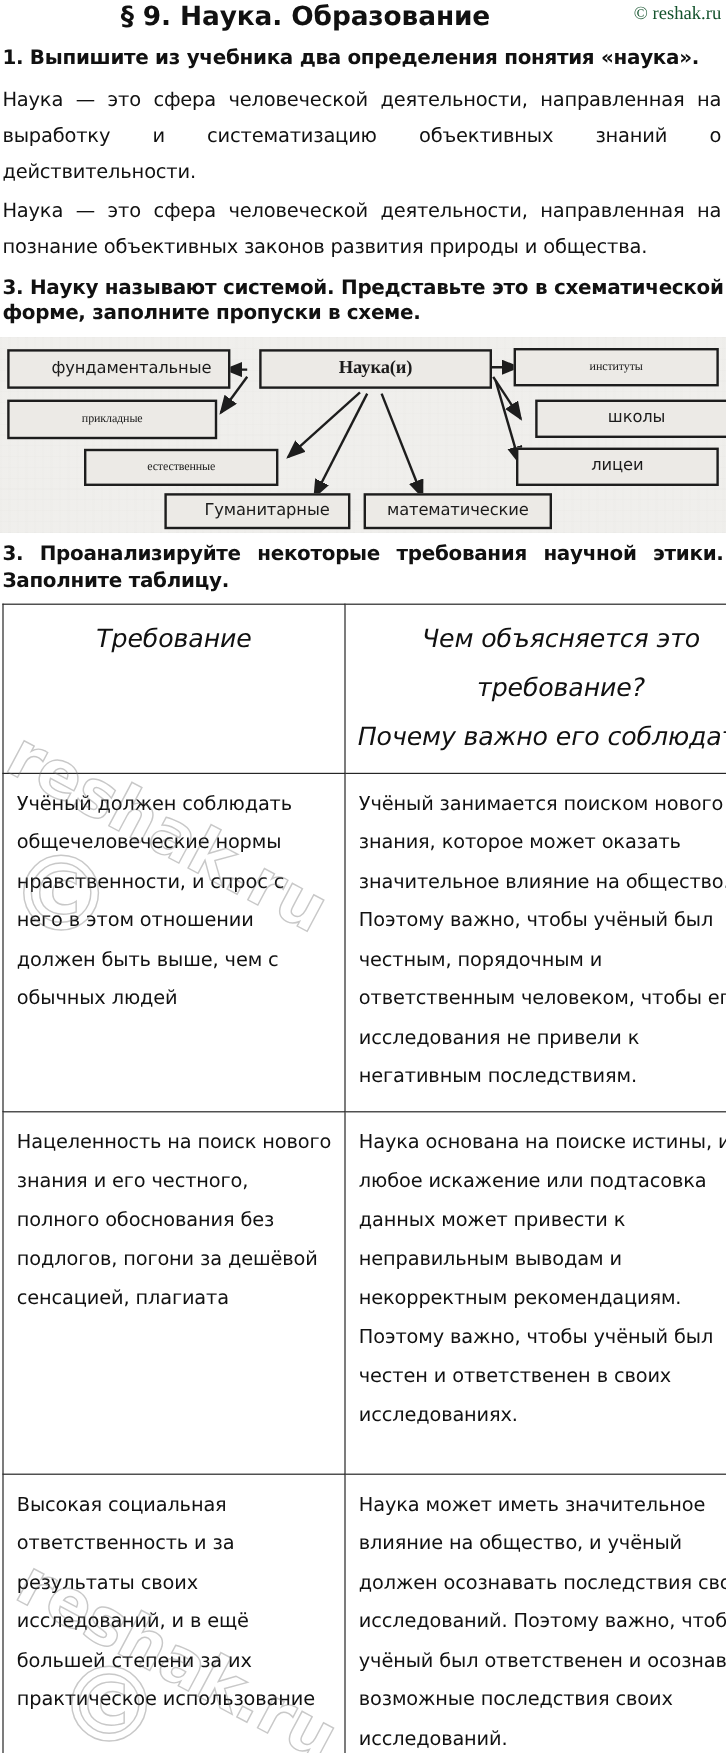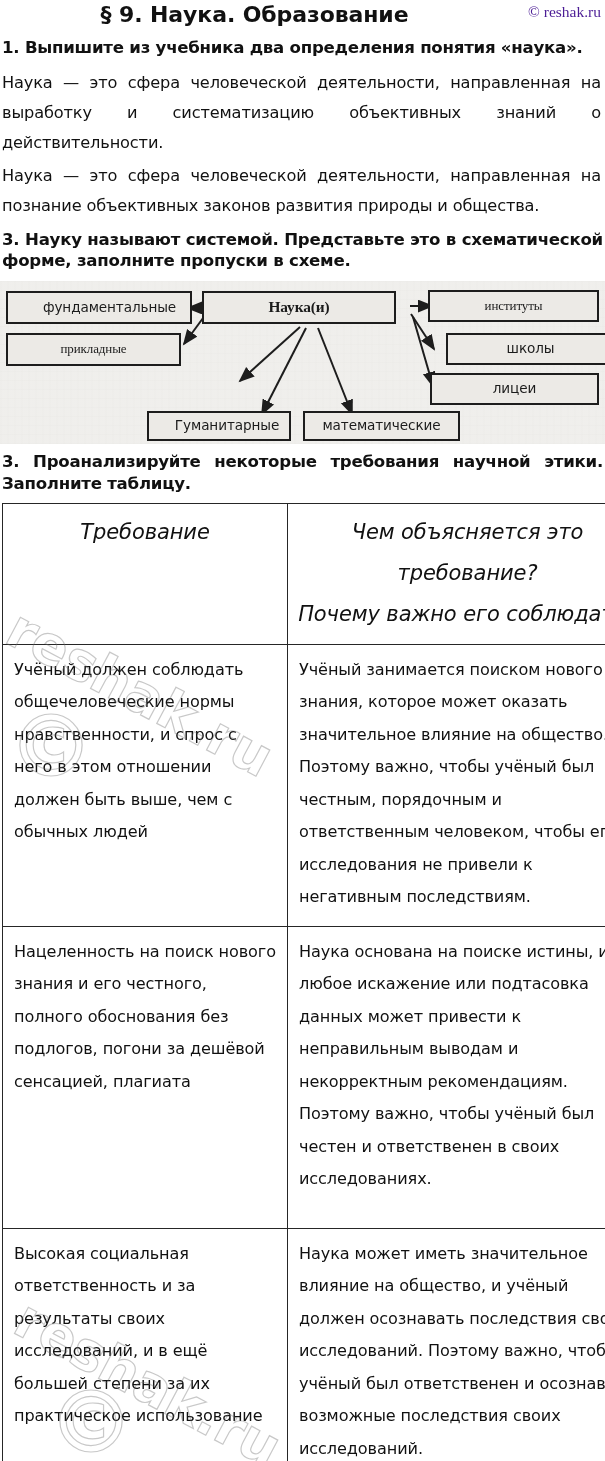--- a/index.html
+++ b/index.html
@@ -32,21 +32,21 @@
     font-size: 22px;
     letter-spacing: -0.1px;
     padding-right: 96px;
   }
   .copyright {
     position: absolute;
     right: 4px;
     top: 3px;
     font-family: "Liberation Serif", serif;
     font-size: 15.5px;
-    color: #4c1d95;
+    color: #14532d;
     white-space: nowrap;
   }
 
   
   .q-heading {
     font-weight: bold;
     font-size: 16.6px;
     line-height: 1.30;
     margin: 7px 2px 9px 2px;
     letter-spacing: -0.25px;
@@ -92,21 +92,21 @@
     display: flex;
     align-items: center;
     justify-content: center;
     font-size: 13.6px;
     line-height: 1.1;
     color: #1b1b1b;
     letter-spacing: -0.1px;
   }
   .node.serif {
     font-family: "Liberation Serif", serif;
-    font-size: 13px;
+    font-size: 10px;
   }
   .node.center {
     font-family: "Liberation Serif", serif;
     font-weight: bold;
     font-size: 15.4px;
   }
 
   
   .eth-table {
     border-collapse: collapse;
@@ -207,31 +207,34 @@
       <path d="M318,47 L352,133"></path>
 
       <path d="M410,25 L432,25"></path>
 
       <path d="M411,33 L434,68"></path>
 
       <path d="M413,36 L433,105"></path>
     </g>
   </svg>
 
-  <div class="node center" style="left:202px; top:10px; width:194px; height:33px;">
+  <div class="node center" style="left:216px; top:10px; width:194px; height:33px;">
     <span>Наука(и)</span>
   </div>
 
   <div class="node" style="left:6px; top:10px; width:186px; height:33px;padding-left:21px;">
     <span>фундаментальные</span>
   </div>
   <div class="node serif" style="left:6px; top:52px; width:175px; height:33px;">
     <span>прикладные</span>
   </div>
-  <div class="node" style="left:147px; top:130px; width:144px; height:30px;padding-left:16px;">
+  <div class="node serif" style="left:70px; top:93px; width:162px; height:31px;">
+    <span>естественные</span>
+  </div>
+  <div class="node" style="left:137px; top:130px; width:155px; height:30px;padding-left:16px;">
     <span>Гуманитарные</span>
   </div>
   <div class="node" style="left:303px; top:130px; width:157px; height:30px;">
     <span>математические</span>
   </div>
 
   <div class="node serif" style="left:428px; top:9px; width:171px; height:32px;">
     <span>институты</span>
   </div>
   <div class="node" style="left:446px; top:52px; width:169px; height:32px;">

